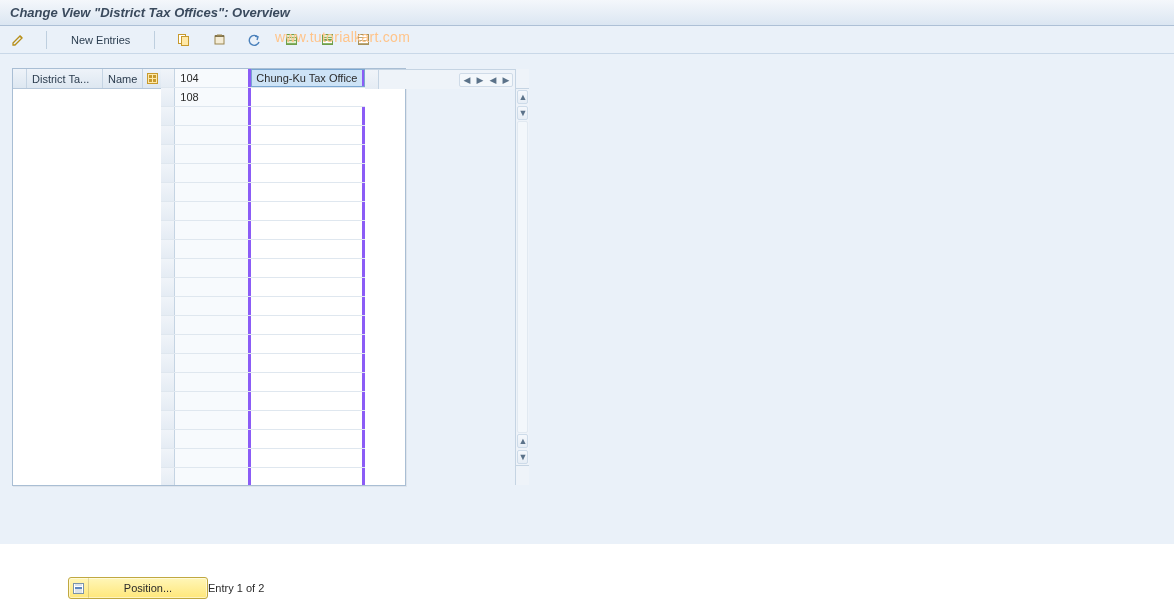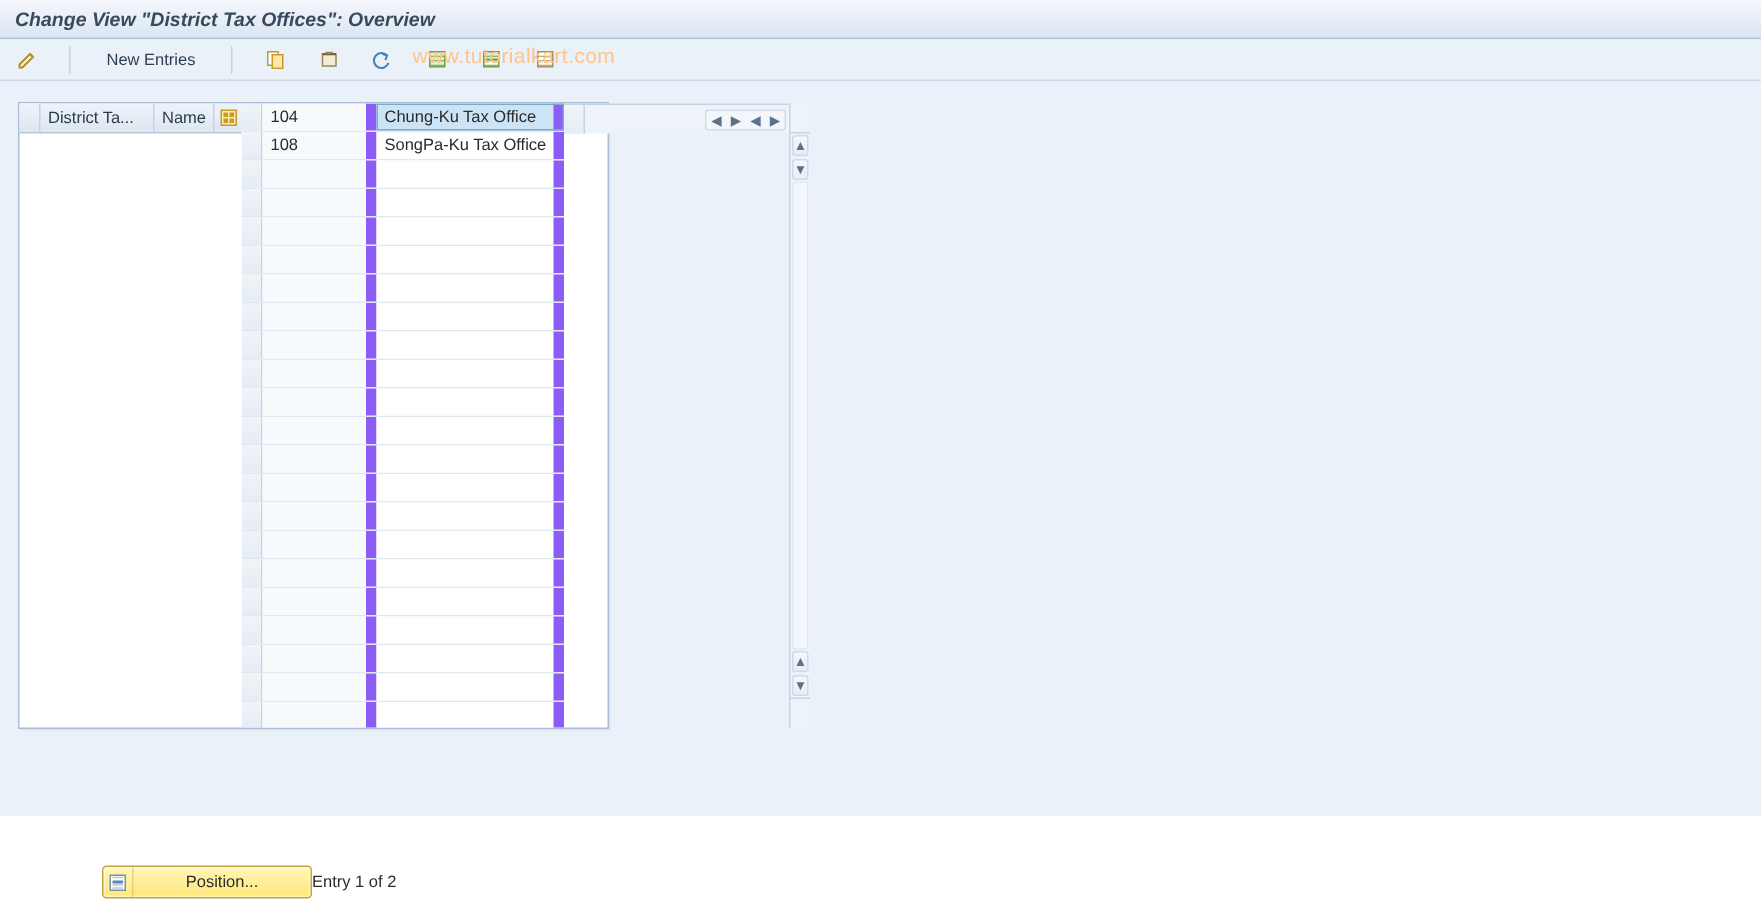--- a/index.html
+++ b/index.html
@@ -126,21 +126,21 @@
     display: flex;
     height: 19px;
     border-bottom: 1px solid #dfe7ef;
   }
   .gr-sel {
     width: 14px;
     border-right: 1px solid #c5d4e3;
     background: linear-gradient(to bottom,#f0f4f9,#e5ecf4);
   }
   .gr-cell {
-    border-right: 7px solid #8b5cf6;
+    border-right: 3px solid #8b5cf6;
     padding: 2px 5px;
     font-size: 11px;
     color: #2b2b2b;
     display: flex;
     align-items: center;
     background: #fff;
     white-space: nowrap;
     overflow: hidden;
   }
   .gr-cell.col1 { width: 76px; background:#f7fafd;}
@@ -325,21 +325,20 @@
 
       <div class="grid-body" id="grid-body">
           <div class="grid-row">
             <div class="gr-sel"></div>
             <div class="gr-cell col1">104</div>
             <div class="gr-cell col2 selected">Chung-Ku Tax Office</div>
           </div>
           <div class="grid-row">
             <div class="gr-sel"></div>
             <div class="gr-cell col1">108</div>
-            <div class="gr-cell col2">SongPa-Ku Tax Office</div>
           </div>
           <div class="grid-row">
             <div class="gr-sel"></div>
             <div class="gr-cell col1"></div>
             <div class="gr-cell col2"></div>
           </div>
           <div class="grid-row">
             <div class="gr-sel"></div>
             <div class="gr-cell col1"></div>
             <div class="gr-cell col2"></div>

